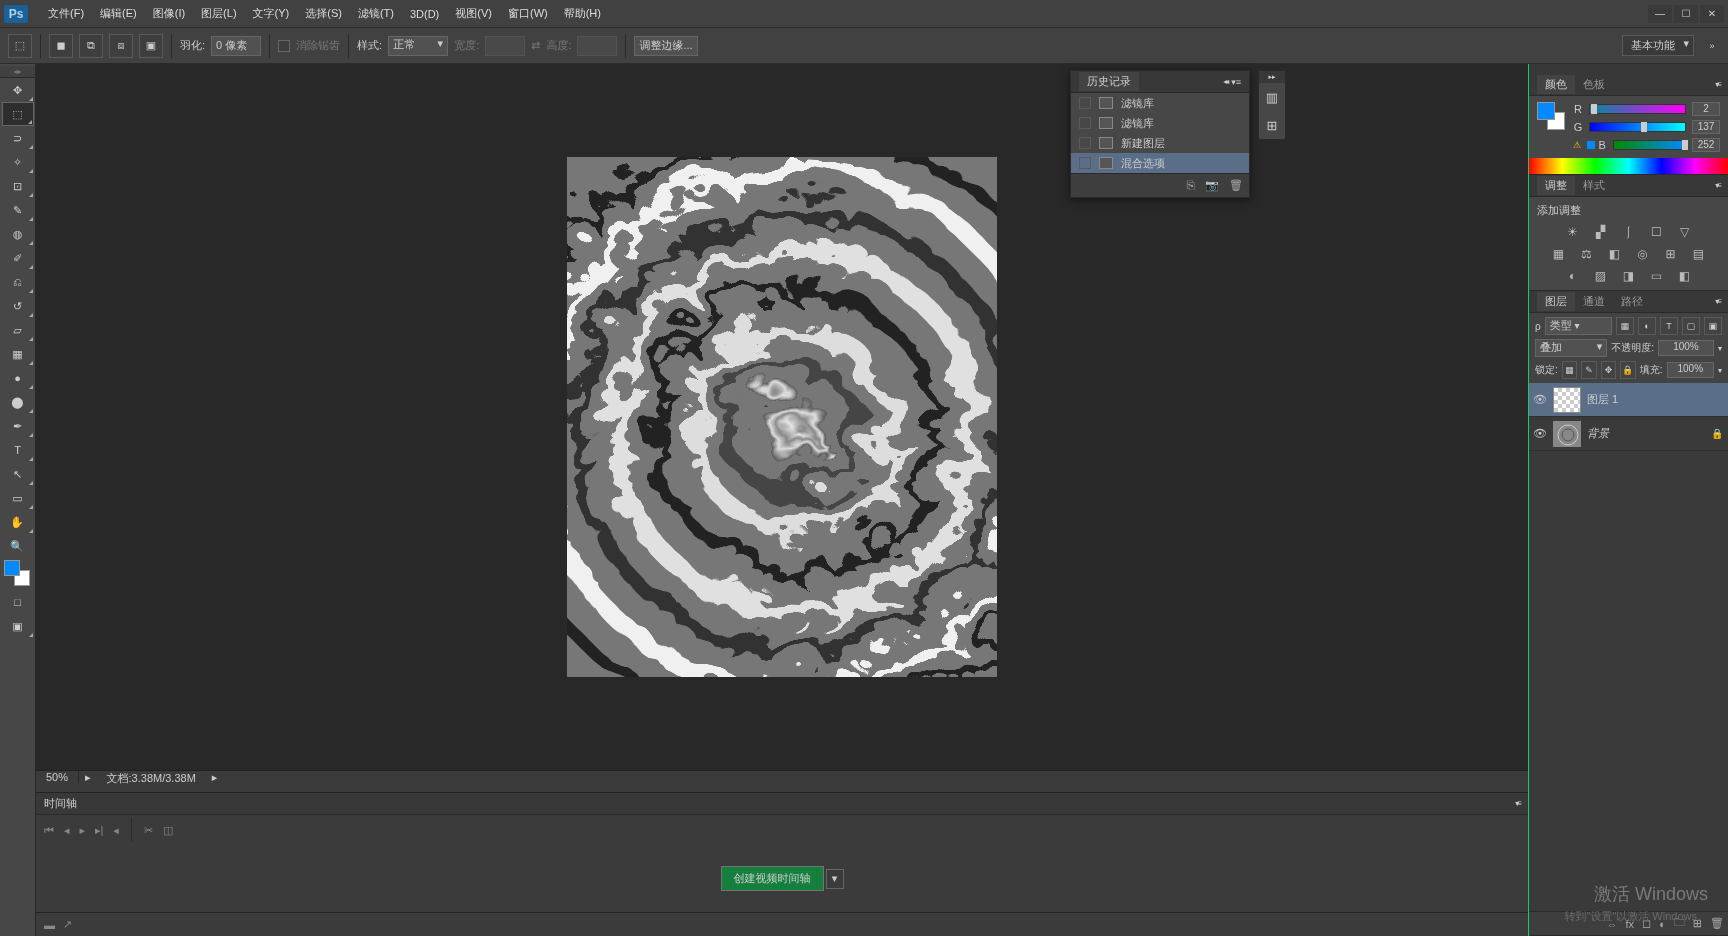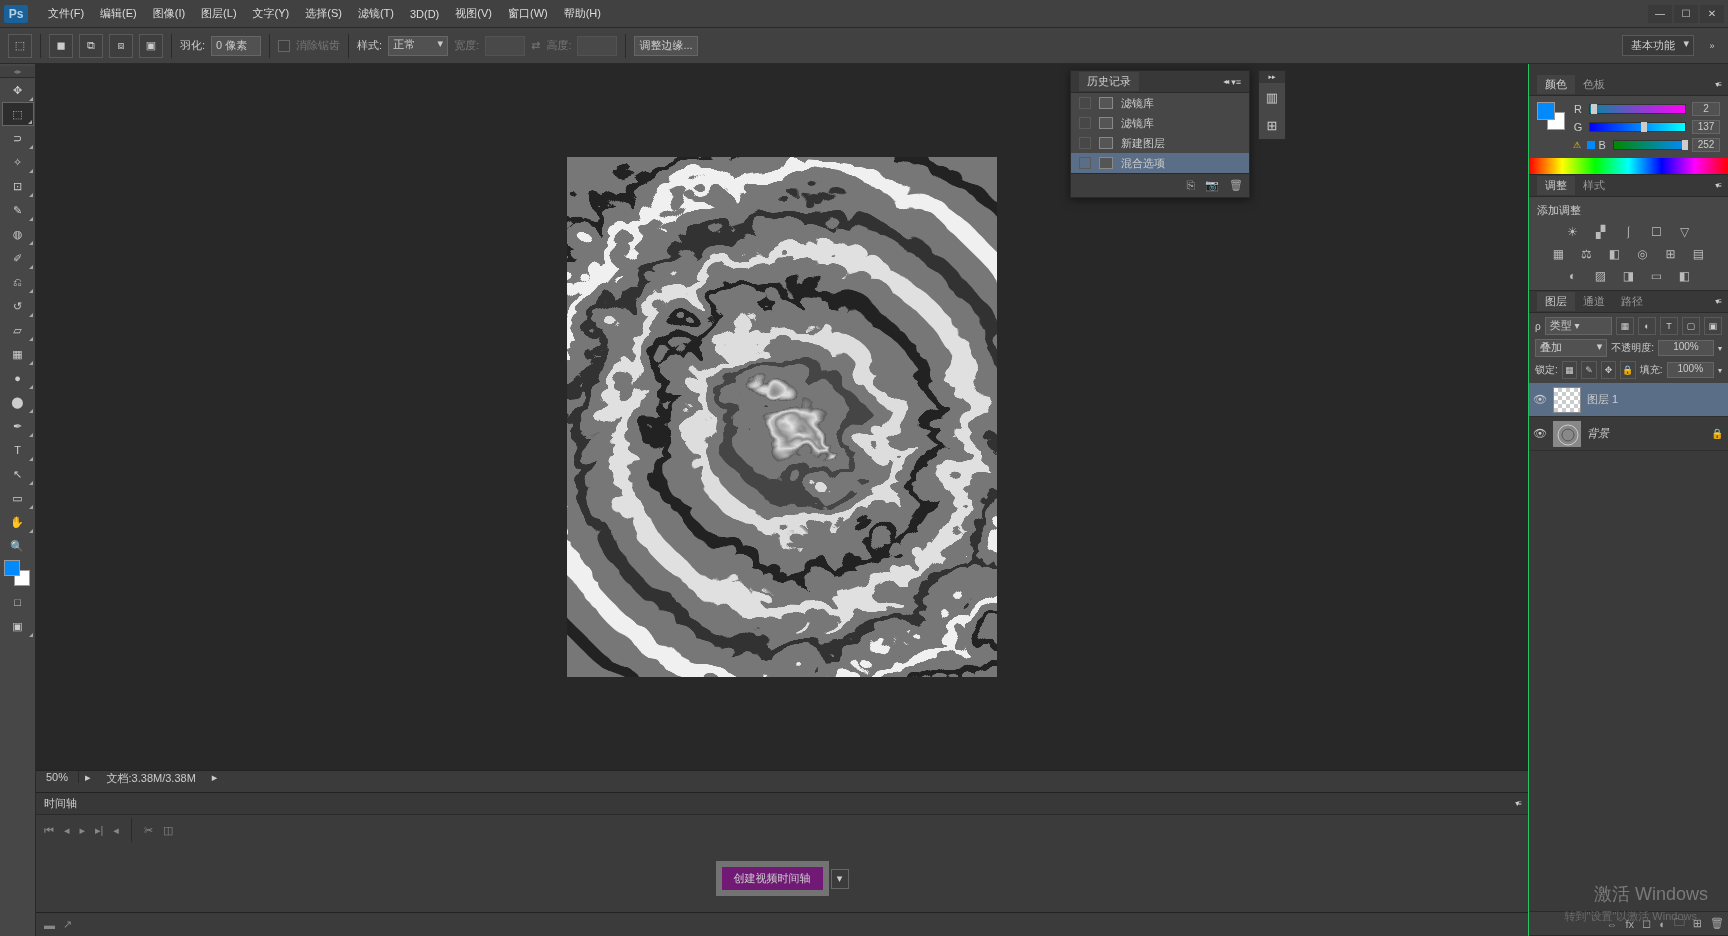--- a/index.html
+++ b/index.html
@@ -35,21 +35,21 @@
 .canvas-wrap{flex:1;display:flex;align-items:center;justify-content:center;position:relative;background:#282828}
 .canvas-img{width:430px;height:520px;position:relative;overflow:hidden}
 .statusbar{height:22px;background:#3b3b3b;display:flex;align-items:flex-start;border-top:1px solid #222}
 .status-item{padding:0 10px;border-right:1px solid #2a2a2a}
 .status-arrow{padding:0 6px}
 .timeline-panel{height:120px;background:#3b3b3b;border-top:1px solid #222;display:flex;flex-direction:column}
 .timeline-tab{height:22px;display:flex;align-items:center;padding:0 8px;background:#383838;border-bottom:1px solid #2a2a2a}
 .timeline-controls{height:30px;display:flex;align-items:center;padding:0 8px;gap:10px;background:#3b3b3b}
 .tl-btn{cursor:pointer;color:#888;font-size:11px}
 .timeline-body{flex:1;display:flex;align-items:center;justify-content:center}
-.create-vt-btn{padding:4px 12px;background:#701a75;border:6px solid #737373;cursor:pointer}
+.create-vt-btn{padding:4px 12px;background:#15803d;border:1px solid #737373;cursor:pointer}
 .tl-dd{width:18px;height:20px;border:1px solid #666;display:flex;align-items:center;justify-content:center;margin-left:2px}
 .mini-bar{height:24px;background:#3b3b3b;border-top:1px solid #222;display:flex;align-items:center;padding:0 8px;gap:8px}
 .floating-history{position:absolute;top:70px;left:1070px;width:180px;background:#474747;border:1px solid #2a2a2a;box-shadow:0 2px 8px rgba(0,0,0,.5)}
 .panel-hdr{height:22px;background:#383838;display:flex;align-items:center;padding:0 8px;border-bottom:1px solid #2a2a2a}
 .panel-tab{padding:2px 8px;background:#434343;font-size:11px}
 .panel-collapse{margin-left:auto;font-size:8px;cursor:pointer;letter-spacing:-2px}
 .hist-item{height:20px;display:flex;align-items:center;padding:0 8px;gap:8px;cursor:pointer}
 .hist-item.selected{background:#5b6e88}
 .hist-vis{width:12px;height:12px;border:1px solid #5a5a5a}
 .hist-icon{width:14px;height:12px;border:1px solid #888;background:#555}

